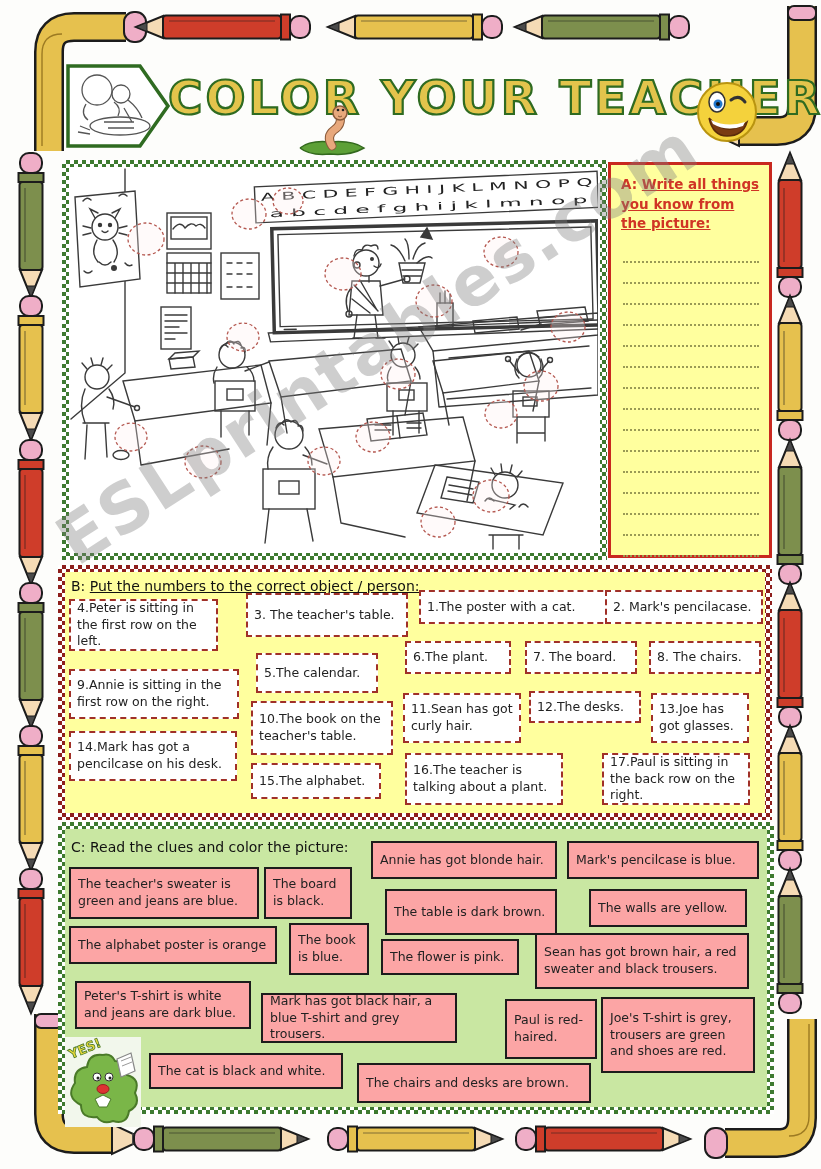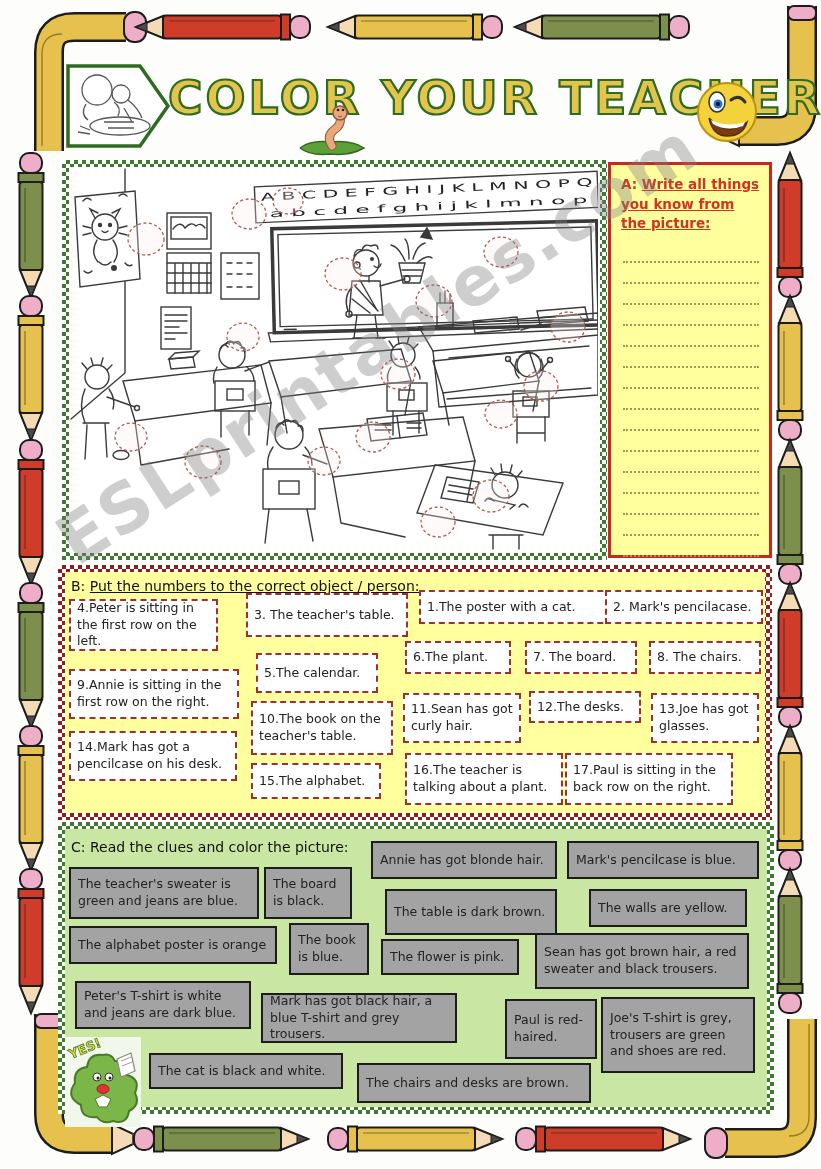--- a/index.html
+++ b/index.html
@@ -38,21 +38,21 @@
   .section-b { left:58px; top:565px; width:714px; height:255px; }
   .section-b .panel-inner { background:#ffff9e; }
   .sec-heading { position:absolute; left:6px; top:6px; font-size:14px; font-weight:normal; color:#111; }
   .sec-heading .ul { text-decoration:underline; }
   .b-box { position:absolute; background:#ffffff; border:2px dashed #a03028;
     font-size:12.5px; color:#222; padding:4px 6px; line-height:1.35;
     display:flex; align-items:center; }
 
   .section-c { left:58px; top:822px; width:716px; height:292px; }
   .section-c .panel-inner { background:#c9e7a2; }
-  .c-box { position:absolute; background:#a3a3a3; border:2px solid #1c1c1c;
+  .c-box { position:absolute; background:#fca5a5; border:2px solid #1c1c1c;
     font-size:12.5px; color:#222; padding:4px 7px; line-height:1.35;
     display:flex; align-items:center; }
   .mascot { position:absolute; left:0px; top:208px; width:76px; height:90px; background:#f2f7ec; }
 
   .watermark { position:absolute; left:64px; top:508px; width:760px;
     font-size:68px; font-weight:bold; color:rgba(125,125,125,0.38);
     transform:rotate(-33deg); transform-origin:0 50%; letter-spacing:2px;
     pointer-events:none; z-index:6; }
 
   svg text { font-family:"DejaVu Sans", sans-serif; }
@@ -384,25 +384,25 @@
     <div class="b-box" style="left:354px;top:18px;width:214px;height:34px">1.The poster with a cat.</div>
     <div class="b-box" style="left:540px;top:18px;width:158px;height:34px">2.  Mark's pencilacase.</div>
     <div class="b-box" style="left:191px;top:81px;width:122px;height:40px">5.The calendar.</div>
     <div class="b-box" style="left:340px;top:69px;width:106px;height:33px">6.The plant.</div>
     <div class="b-box" style="left:460px;top:69px;width:112px;height:33px">7. The board.</div>
     <div class="b-box" style="left:584px;top:69px;width:112px;height:33px">8. The chairs.</div>
     <div class="b-box" style="left:4px;top:97px;width:170px;height:50px">9.Annie is sitting in the first row on the right.</div>
     <div class="b-box" style="left:186px;top:129px;width:142px;height:54px">10.The book on the teacher's table.</div>
     <div class="b-box" style="left:338px;top:121px;width:118px;height:50px">11.Sean has got curly hair.</div>
     <div class="b-box" style="left:464px;top:119px;width:112px;height:32px">12.The desks.</div>
-    <div class="b-box" style="left:586px;top:121px;width:108px;height:50px">13.Joe has got glasses.</div>
+    <div class="b-box" style="left:586px;top:121px;width:98px;height:50px">13.Joe has got glasses.</div>
     <div class="b-box" style="left:4px;top:159px;width:168px;height:50px">14.Mark has got a pencilcase on his desk.</div>
     <div class="b-box" style="left:186px;top:191px;width:130px;height:36px">15.The alphabet.</div>
     <div class="b-box" style="left:340px;top:181px;width:158px;height:52px">16.The teacher is talking about a plant.</div>
-    <div class="b-box" style="left:500px;top:181px;width:168px;height:52px">17.Paul is sitting in the back row on the right.</div>
+    <div class="b-box" style="left:537px;top:181px;width:148px;height:52px">17.Paul is sitting in the back row on the right.</div>
   </div>
 </div>
 
 <div class="checker checker-green section-c">
   <div class="panel-inner">
     <div class="sec-heading" style="top:10px">
       <span>C:</span>
       <span>Read the clues and color the picture:</span>
     </div>
     <div class="c-box" style="left:306px;top:12px;width:186px;height:38px">Annie has got blonde hair.</div>

